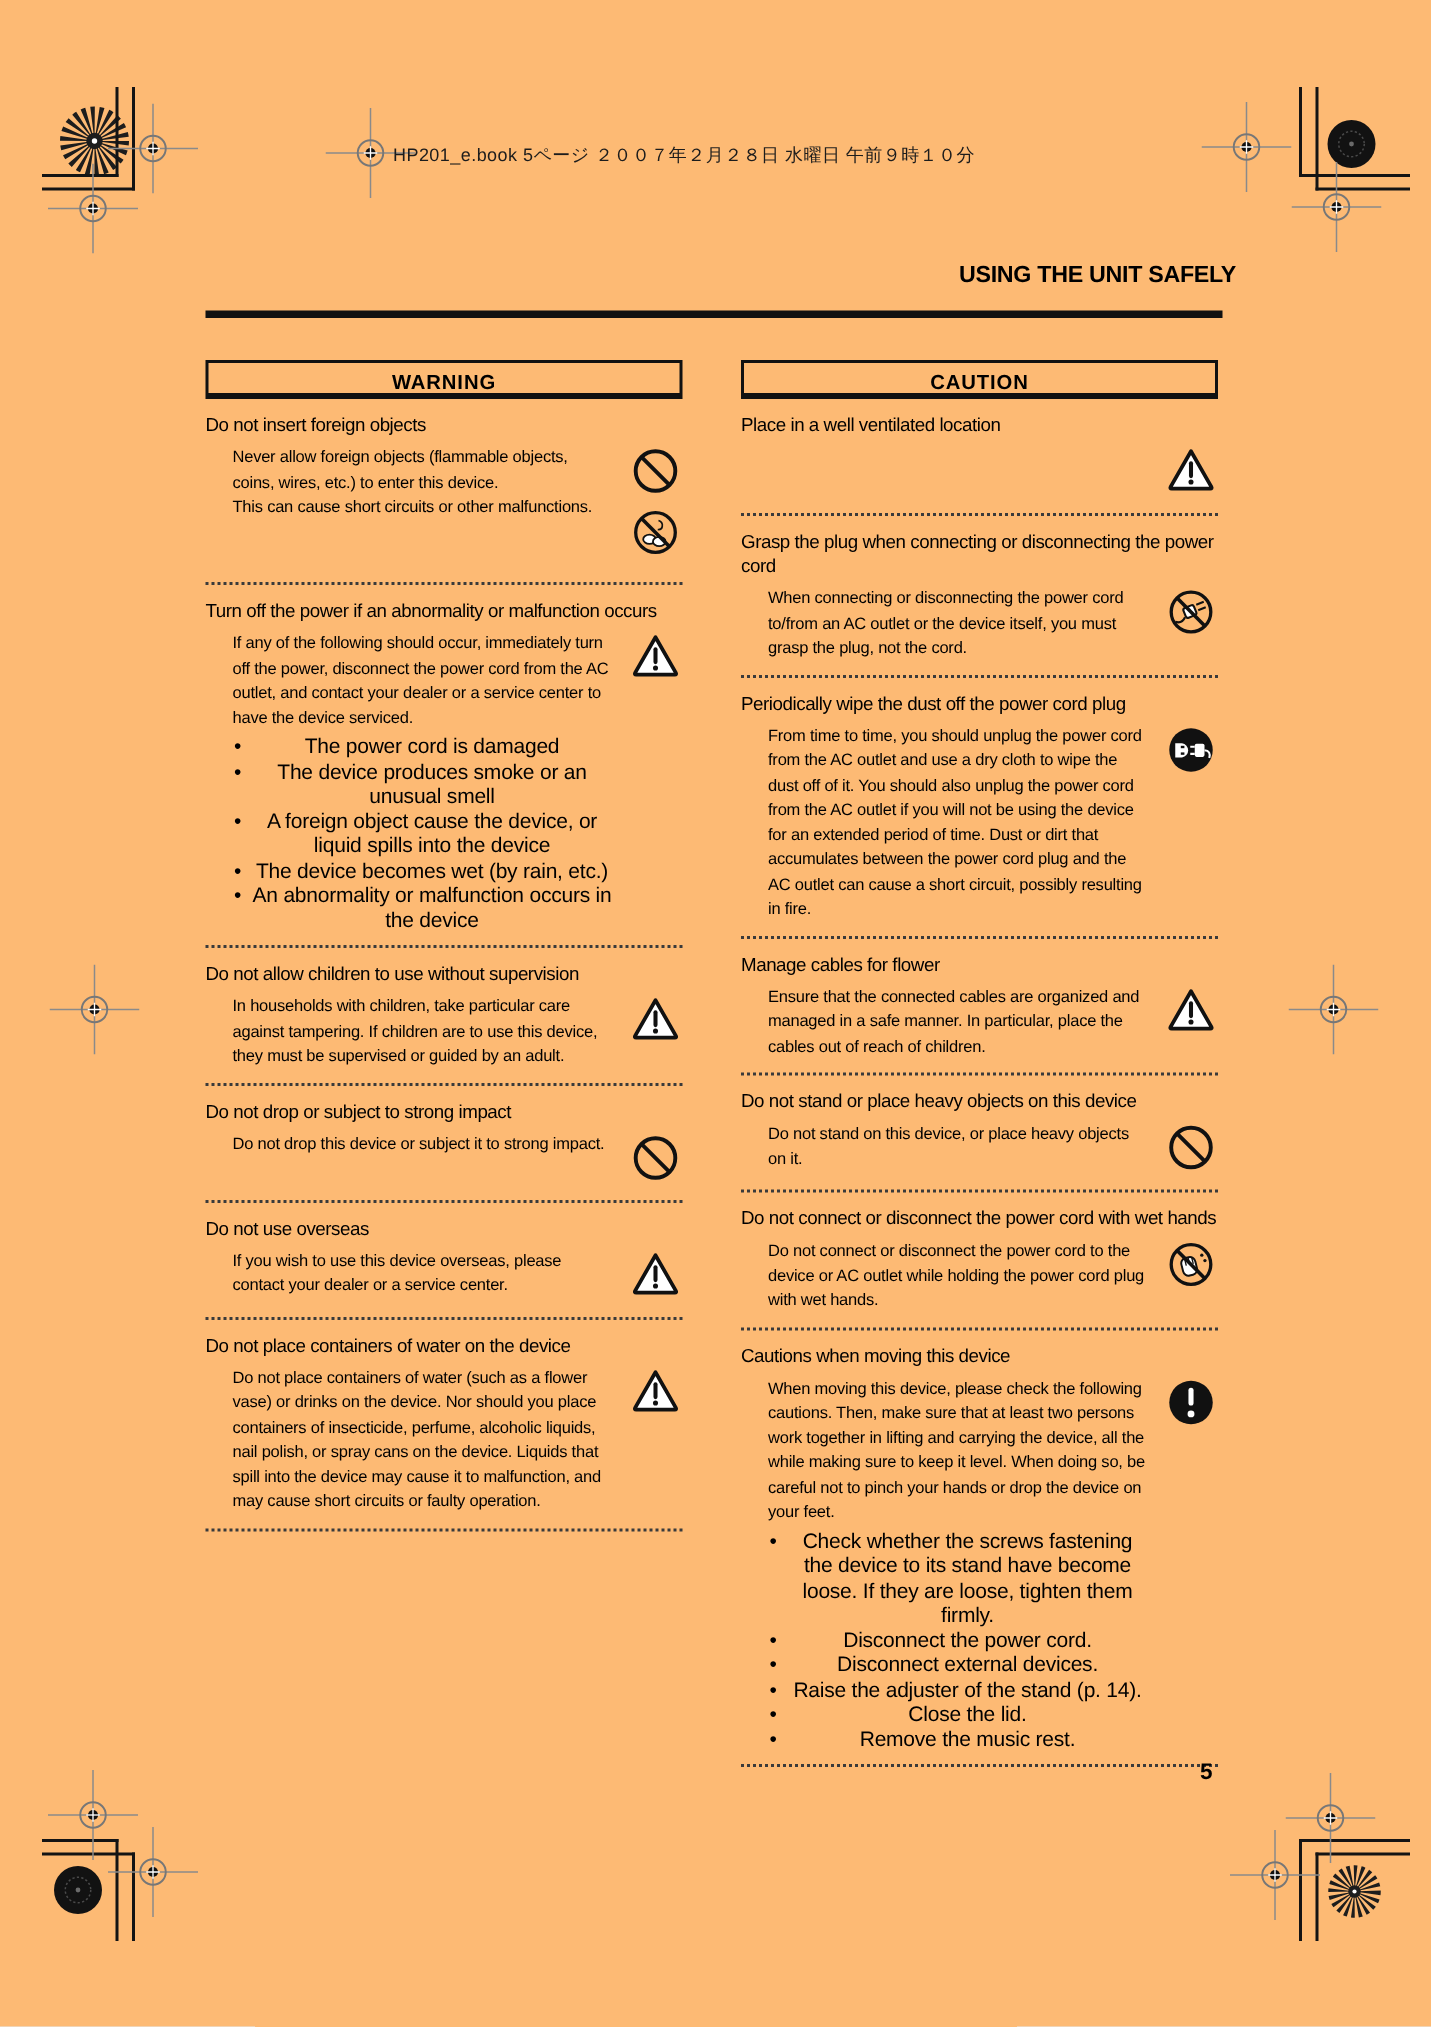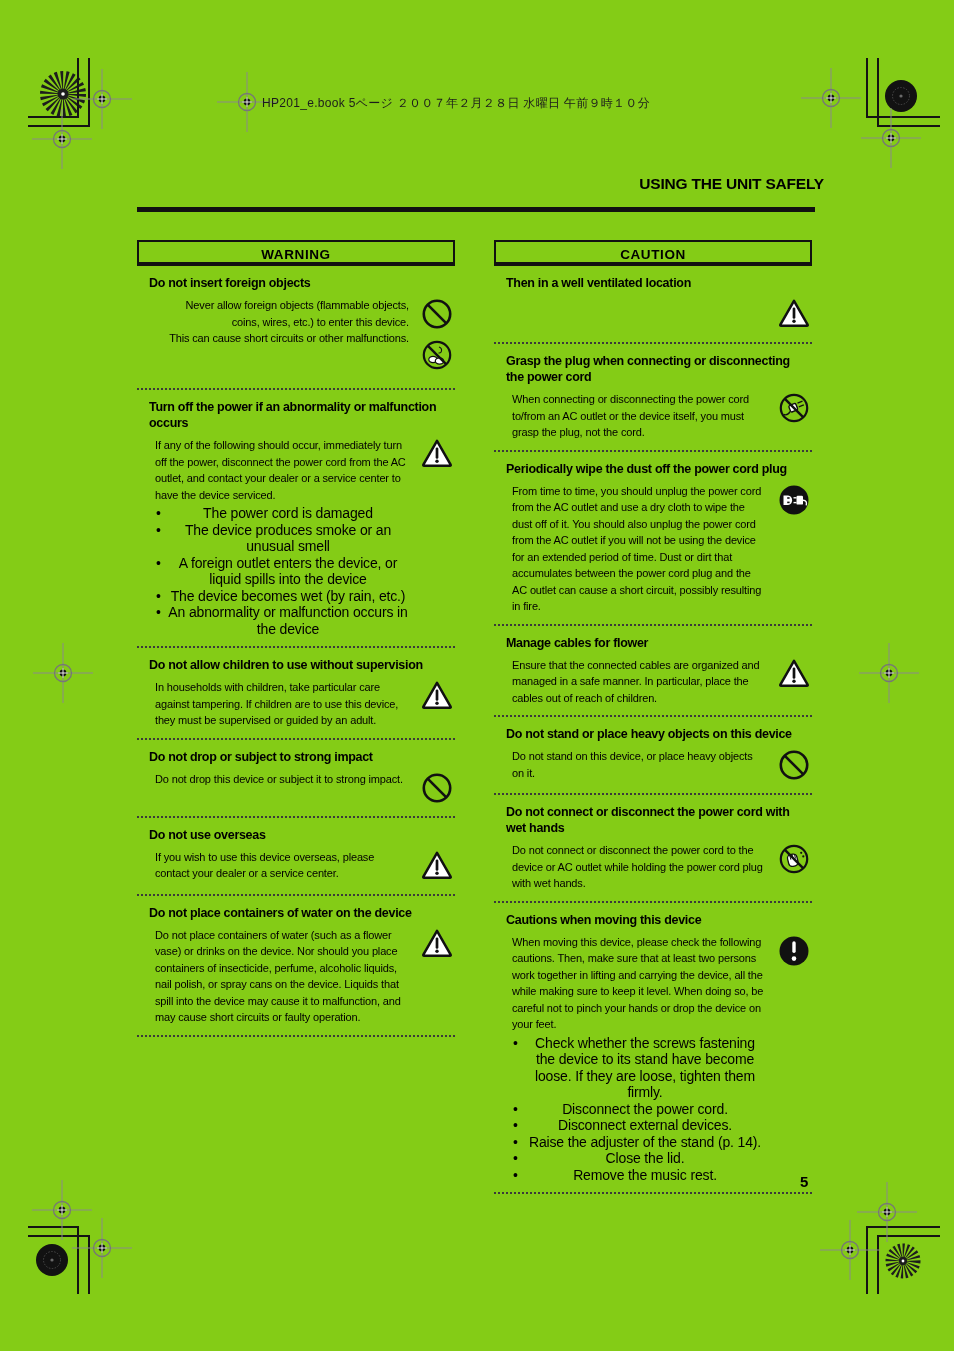--- a/index.html
+++ b/index.html
@@ -1,17 +1,17 @@
 <!DOCTYPE html>
 <html><head>
 <meta charset="utf-8">
 <style>
   html,body{margin:0;padding:0;background:#e8e8e8;}
   .page{
-    position:relative;width:954px;height:1351px;background:#84cc16;
+    position:relative;width:954px;height:1351px;background:#fdba74;
     font-family:"Liberation Sans",sans-serif;color:#000;overflow:hidden;
     margin:0 auto;
   }
   
   .mark{position:absolute;}
   .tline{position:absolute;background:#141414;}
   
   .slug{position:absolute;left:262px;top:95px;font-size:12px;letter-spacing:.3px;white-space:nowrap;color:#1c1c1c;}
   
   .title{position:absolute;right:130px;top:175px;font-size:15.5px;font-weight:bold;letter-spacing:-.2px;}
@@ -19,21 +19,21 @@
   
   .col{position:absolute;top:240px;width:318px;}
   .col-left{left:137px;}
   .col-right{left:494px;}
   .label-box{
     height:20px;border:2px solid #111;border-bottom-width:4px;
     display:flex;align-items:center;justify-content:center;gap:5px;
     font-weight:bold;font-size:13.5px;letter-spacing:.6px;flex-direction:column;
   }
   .label-box svg{display:block;}
-  .section-heading{margin:9px 12px 5px;font-size:12.5px;line-height:16px;letter-spacing:-.3px;font-weight:bold;}
+  .section-heading{margin:9px 0 5px;font-size:12.5px;line-height:16px;letter-spacing:-.3px;font-weight:normal;}
   .section-body{position:relative;padding:1px 46px 0 18px;min-height:36px;}
   .icons{position:absolute;right:1px;top:1px;width:34px;display:flex;flex-direction:column;gap:7px;}
   .icons svg{display:block;}
   .body-text{margin:0;font-size:11px;line-height:16.5px;letter-spacing:-.15px;white-space:pre-line;}
   .bullets{margin:2px 0 0;padding:0;list-style:none;font-size:14px;line-height:16.5px;letter-spacing:-.15px;text-align:center;}
   .bullets li{position:relative;padding-left:12px;}
   .bullets li::before{content:"\2022";position:absolute;left:1px;}
   .dotted-sep{border-top:2px dotted #3a3a3a;margin:9px 0 0;height:0;}
   
   .page-number{position:absolute;left:800px;top:1173px;font-size:15px;font-weight:bold;}
@@ -137,21 +137,21 @@
       <svg width="15" height="14" viewBox="0 0 34 31">
         <path d="M17 2.5 L31.5 27.5 Q32.2 28.8 30.7 28.8 L3.3 28.8 Q1.8 28.8 2.5 27.5 Z" fill="#fff" stroke="#111" stroke-width="2.6" stroke-linejoin="round"></path>
         <line x1="17" y1="10.5" x2="17" y2="19.5" stroke="#111" stroke-width="3" stroke-linecap="round"></line>
         <circle cx="17" cy="24" r="1.9" fill="#111"></circle>
       </svg>
       <span>WARNING</span>
     </div>
     <div>
   <section class="section">
     <h3 class="section-heading">Do not insert foreign objects</h3>
-    <div class="section-body" style="min-height: 82px; text-align: right;">
+    <div class="section-body" style="min-height: 82px;">
       <div class="icons">
               <svg width="34" height="34" viewBox="0 0 34 34">
     <circle cx="17" cy="17" r="13.2" fill="none" stroke="#111" stroke-width="2.6"></circle>
     <line x1="7.9" y1="7.9" x2="26.1" y2="26.1" stroke="#111" stroke-width="2.6"></line>
   </svg>
               <svg width="34" height="34" viewBox="0 0 34 34">
     <circle cx="17" cy="17" r="13.2" fill="none" stroke="#111" stroke-width="2.2"></circle>
     <ellipse cx="13" cy="21.5" rx="4.2" ry="3.1" fill="#fff" stroke="#111" stroke-width="1.2"></ellipse>
     <ellipse cx="19.5" cy="23" rx="4.2" ry="3.1" fill="#fff" stroke="#111" stroke-width="1.2"></ellipse>
     <path d="M19 9 q3 1 2.5 4 q-.4 2.4 -3 2" fill="none" stroke="#111" stroke-width="1.1"></path>
@@ -172,21 +172,21 @@
               <svg width="34" height="34" viewBox="0 0 34 34">
     <path d="M17 3.8 L30.6 27.6 Q31.2 28.7 29.9 28.7 L4.1 28.7 Q2.8 28.7 3.4 27.6 Z" fill="#fff" stroke="#111" stroke-width="2.5" stroke-linejoin="round"></path>
     <line x1="17" y1="11.8" x2="17" y2="20.4" stroke="#111" stroke-width="2.7" stroke-linecap="round"></line>
     <circle cx="17" cy="24.3" r="1.7" fill="#111"></circle>
   </svg>
             </div>
       <p class="body-text">If any of the following should occur, immediately turn off the power, disconnect the power cord from the AC outlet, and contact your dealer or a service center to have the device serviced.</p>
       <ul class="bullets">
               <li>The power cord is damaged</li>
               <li>The device produces smoke or an unusual smell</li>
-              <li>A foreign outlet enters the device, or liquid spills into the device</li>
+              <li>A foreign object cause the device, or liquid spills into the device</li>
               <li>The device becomes wet (by rain, etc.)</li>
               <li>An abnormality or malfunction occurs in the device</li>
             </ul>
     </div>
     <div class="dotted-sep"></div>
   </section>
 
   <section class="section">
     <h3 class="section-heading">Do not allow children to use without supervision</h3>
     <div class="section-body">
@@ -256,21 +256,21 @@
     <div class="label-box">
       <svg width="15" height="14" viewBox="0 0 34 31">
         <path d="M17 2.5 L31.5 27.5 Q32.2 28.8 30.7 28.8 L3.3 28.8 Q1.8 28.8 2.5 27.5 Z" fill="#fff" stroke="#111" stroke-width="2.6" stroke-linejoin="round"></path>
         <line x1="17" y1="10.5" x2="17" y2="19.5" stroke="#111" stroke-width="3" stroke-linecap="round"></line>
         <circle cx="17" cy="24" r="1.9" fill="#111"></circle>
       </svg>
       <span>CAUTION</span>
     </div>
     <div>
   <section class="section">
-    <h3 class="section-heading">Then in a well ventilated location</h3>
+    <h3 class="section-heading">Place in a well ventilated location</h3>
     <div class="section-body">
       <div class="icons">
               <svg width="34" height="34" viewBox="0 0 34 34">
     <path d="M17 3.8 L30.6 27.6 Q31.2 28.7 29.9 28.7 L4.1 28.7 Q2.8 28.7 3.4 27.6 Z" fill="#fff" stroke="#111" stroke-width="2.5" stroke-linejoin="round"></path>
     <line x1="17" y1="11.8" x2="17" y2="20.4" stroke="#111" stroke-width="2.7" stroke-linecap="round"></line>
     <circle cx="17" cy="24.3" r="1.7" fill="#111"></circle>
   </svg>
             </div>
 
     </div>

